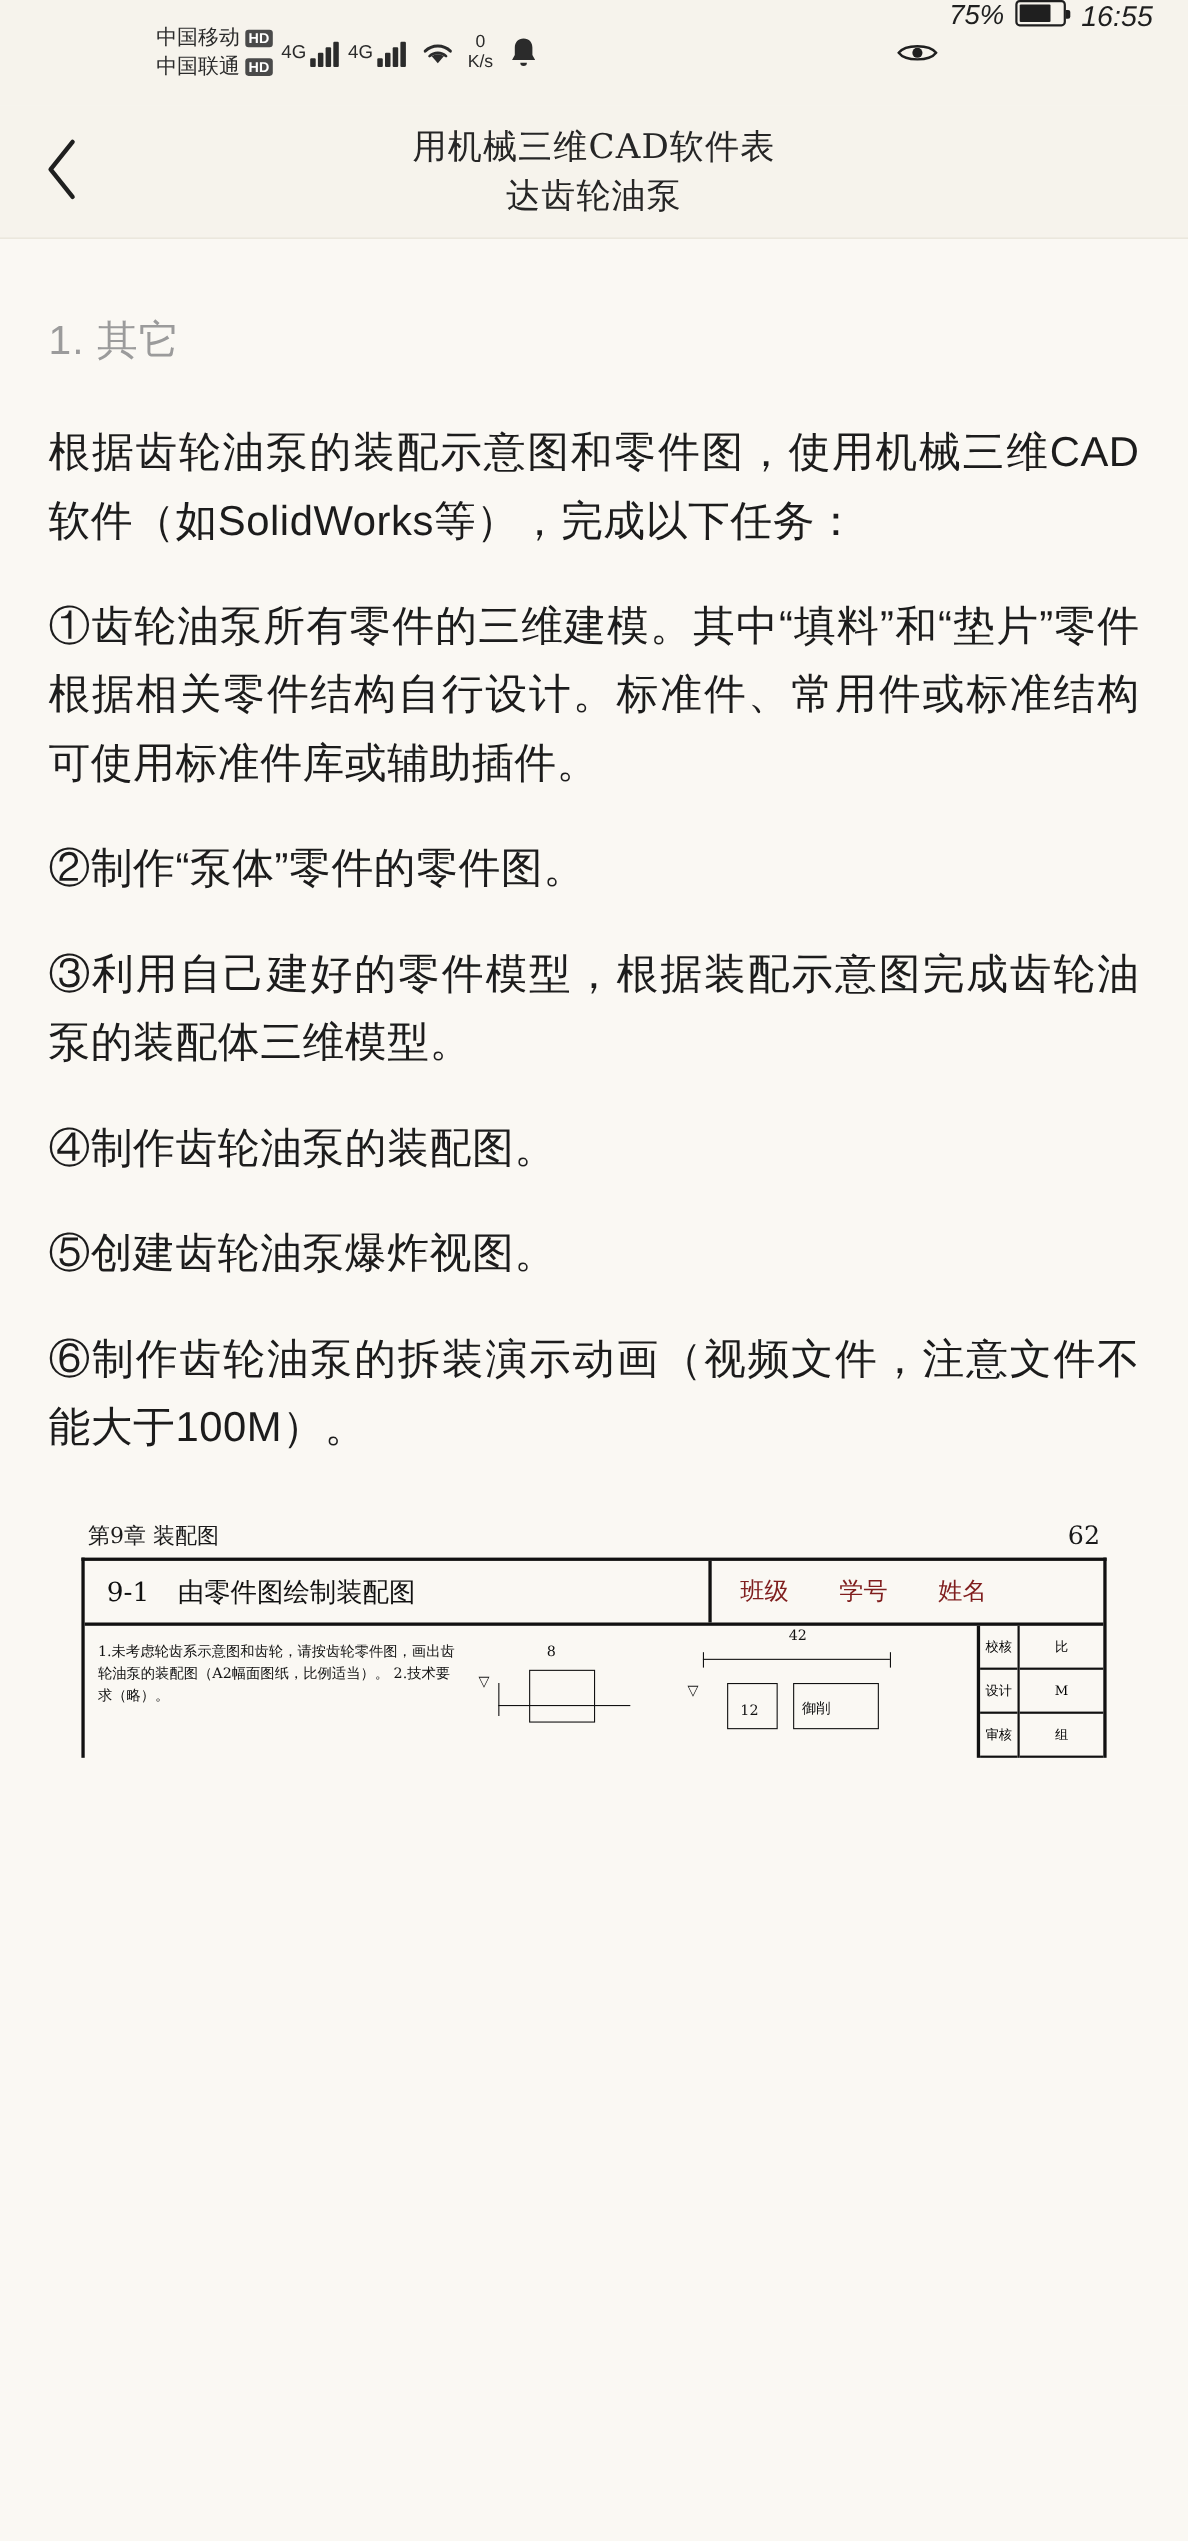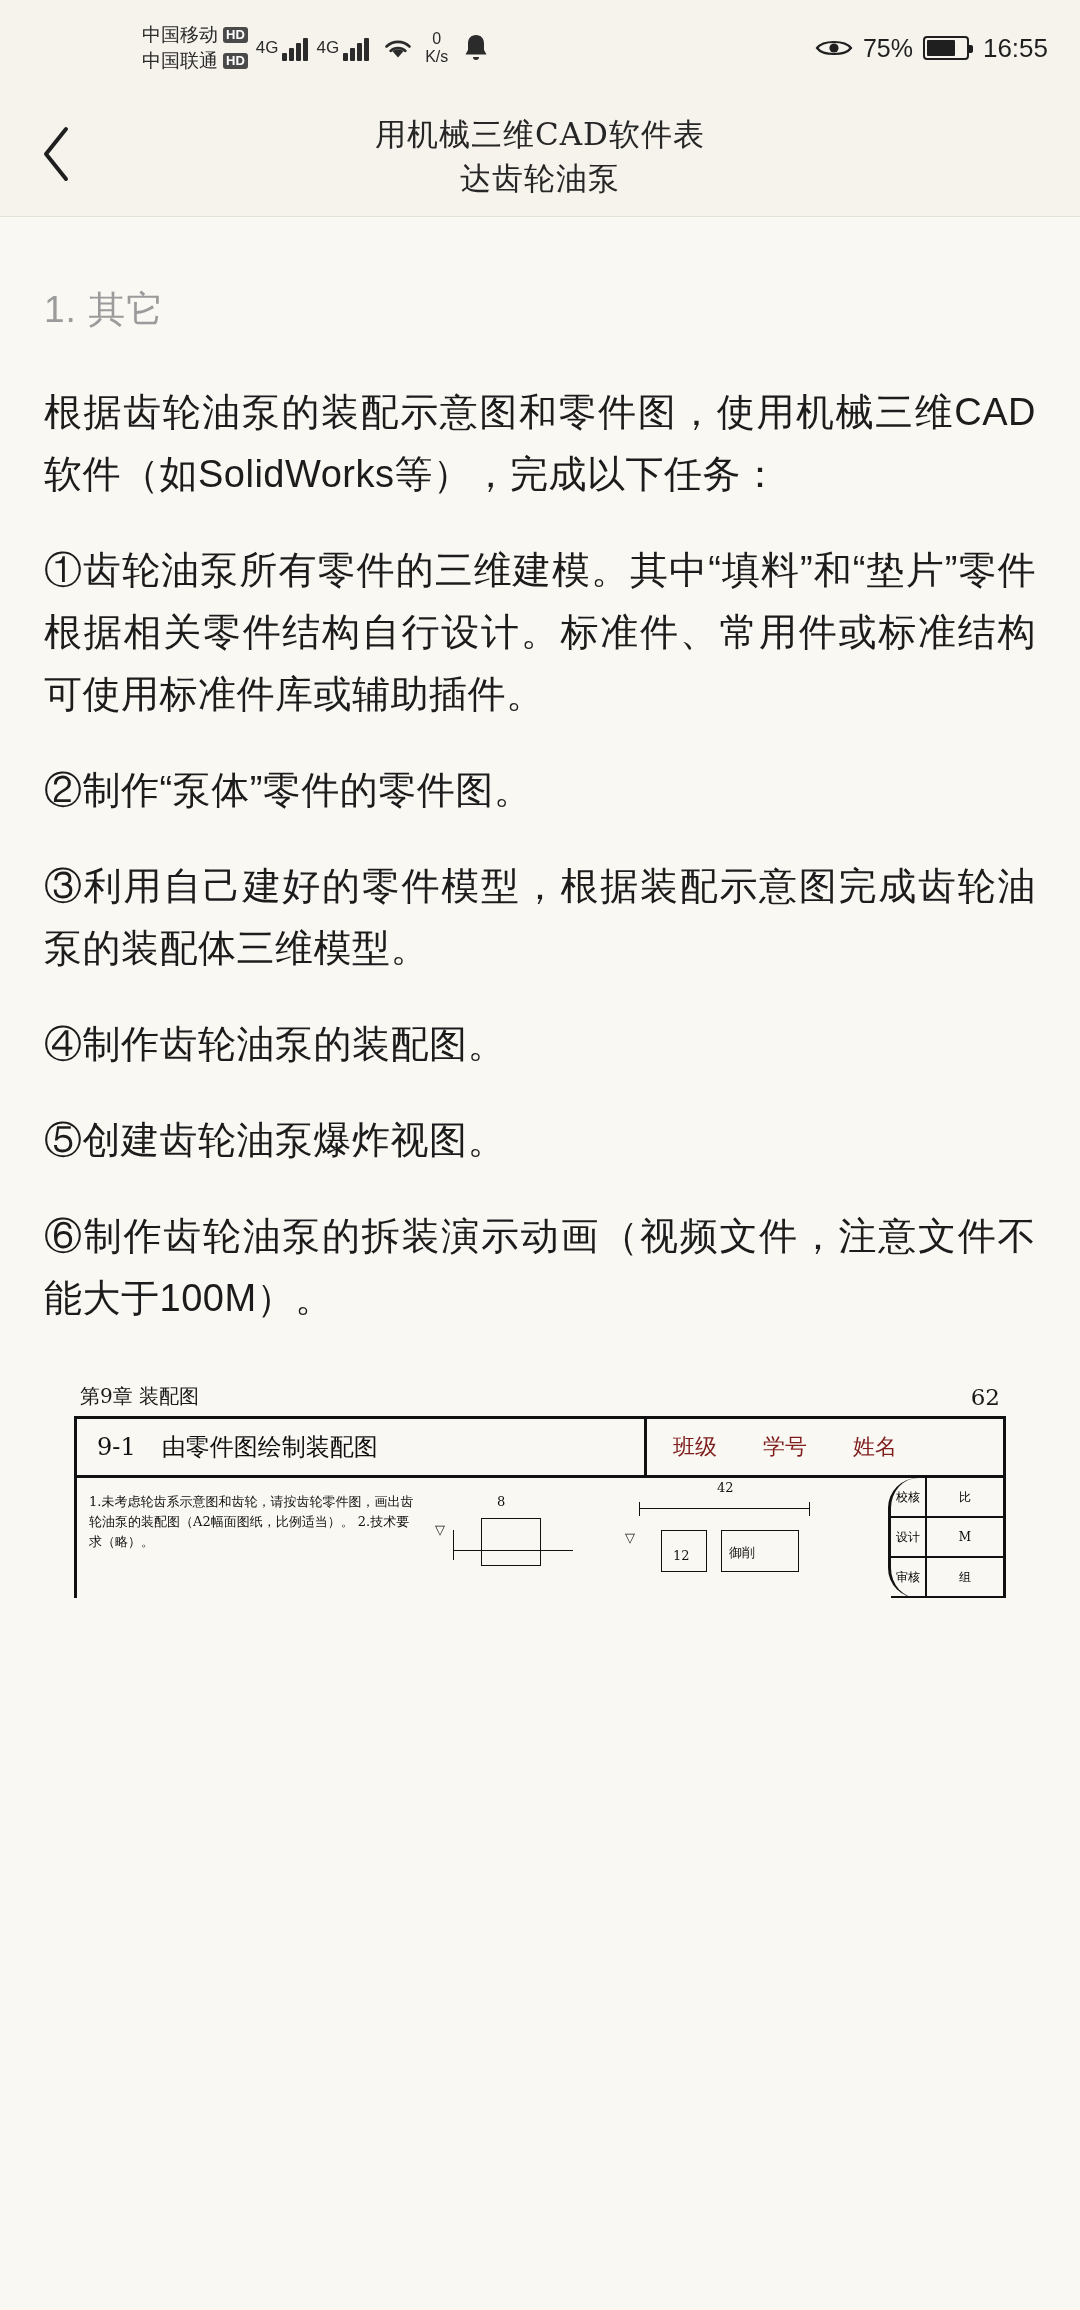--- a/index.html
+++ b/index.html
@@ -101,22 +101,22 @@
     display: flex;
     align-items: center;
   }
 
   .sb-right {
     position: absolute;
     right: 32px;
     top: 0;
     height: 96px;
     display: flex;
-    align-items: center;
     gap: 10px;
+    font-style: italic;
   }
   .eye-ico { display: flex; align-items: center; }
   .batt-pct { font-size: 25px; color: #1f1f1f; }
   .batt {
     width: 46px;
     height: 24px;
     border: 2px solid #1f1f1f;
     border-radius: 4px;
     position: relative;
     display: flex;
@@ -255,21 +255,20 @@
     border-right: 0;
   }
   .dwg-draw {
     flex: 1 1 auto;
     position: relative;
   }
   .dwg-right {
     flex: 0 0 112px;
     border-left: 3px solid #111;
     display: flex;
-    border-radius: 30px;
   }
   .dwg-right .labels {
     flex: 0 0 34px;
     border-right: 2px solid #111;
     display: flex;
     flex-direction: column;
     font-family: "DejaVu Serif", serif;
     font-size: 12px;
   }
   .dwg-right .labels span,

